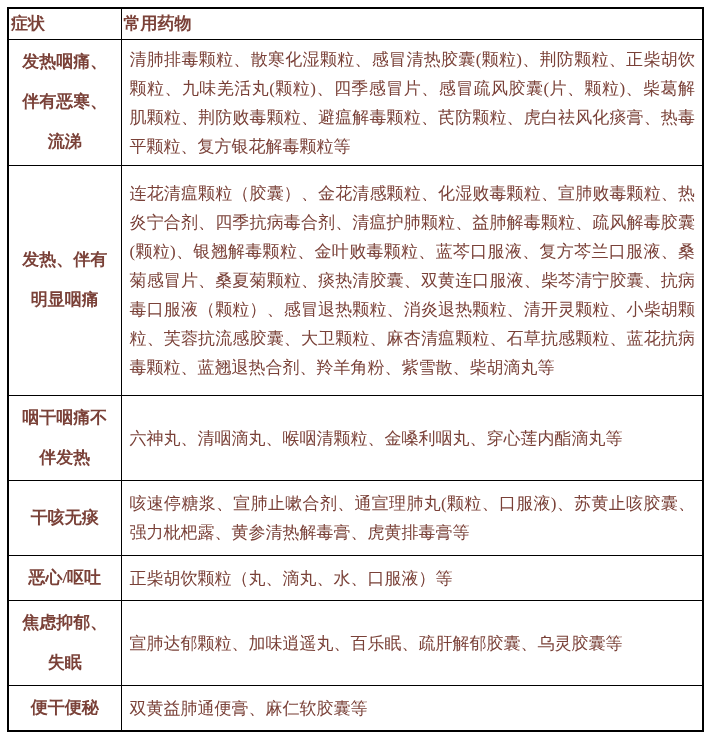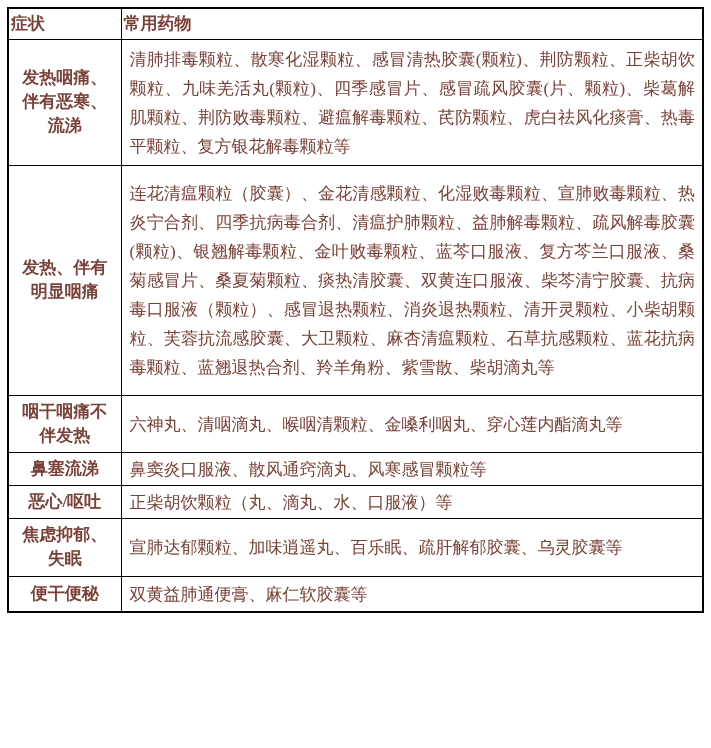--- a/index.html
+++ b/index.html
@@ -34,21 +34,21 @@
     font-size: 17px;
     font-weight: bold;
     text-align: left;
     height: 31px;
     padding: 1px 2px;
   }
   .med-table td.symptom-cell {
     font-size: 17px;
     font-weight: bold;
     text-align: center;
-    line-height: 24px;
+    line-height: 40px;
     padding: 2px 5px;
   }
   .med-table td.meds-cell {
     font-size: 17px;
     font-weight: normal;
     text-align: justify;
     line-height: 29px;
     padding: 2px 7px 1px 8px;
   }
   
@@ -82,23 +82,23 @@
       <td class="meds-cell">清肺排毒颗粒、散寒化湿颗粒、感冒清热胶囊(颗粒)、荆防颗粒、正柴胡饮颗粒、九味羌活丸(颗粒)、四季感冒片、感冒疏风胶囊(片、颗粒)、柴葛解肌颗粒、荆防败毒颗粒、避瘟解毒颗粒、芪防颗粒、虎白祛风化痰膏、热毒平颗粒、复方银花解毒颗粒等</td>
     </tr>
     <tr class="r1">
       <td class="symptom-cell">发热、伴有明显咽痛</td>
       <td class="meds-cell">连花清瘟颗粒（胶囊）、金花清感颗粒、化湿败毒颗粒、宣肺败毒颗粒、热炎宁合剂、四季抗病毒合剂、清瘟护肺颗粒、益肺解毒颗粒、疏风解毒胶囊(颗粒)、银翘解毒颗粒、金叶败毒颗粒、蓝芩口服液、复方芩兰口服液、桑菊感冒片、桑夏菊颗粒、痰热清胶囊、双黄连口服液、柴芩清宁胶囊、抗病毒口服液（颗粒）、感冒退热颗粒、消炎退热颗粒、清开灵颗粒、小柴胡颗粒、芙蓉抗流感胶囊、大卫颗粒、麻杏清瘟颗粒、石草抗感颗粒、蓝花抗病毒颗粒、蓝翘退热合剂、羚羊角粉、紫雪散、柴胡滴丸等</td>
     </tr>
     <tr class="r2">
       <td class="symptom-cell">咽干咽痛不伴发热</td>
       <td class="meds-cell">六神丸、清咽滴丸、喉咽清颗粒、金嗓利咽丸、穿心莲内酯滴丸等</td>
     </tr>
-    <tr class="r5">
-      <td class="symptom-cell">鼻塞流涕</td>
-      <td class="meds-cell">鼻窦炎口服液、散风通窍滴丸、风寒感冒颗粒等</td>
+    <tr class="r4">
+      <td class="symptom-cell">干咳无痰</td>
+      <td class="meds-cell">咳速停糖浆、宣肺止嗽合剂、通宣理肺丸(颗粒、口服液)、苏黄止咳胶囊、强力枇杷露、黄参清热解毒膏、虎黄排毒膏等</td>
     </tr>
     <tr class="r6">
       <td class="symptom-cell">恶心/呕吐</td>
       <td class="meds-cell">正柴胡饮颗粒（丸、滴丸、水、口服液）等</td>
     </tr>
     <tr class="r7">
       <td class="symptom-cell">焦虑抑郁、失眠</td>
       <td class="meds-cell">宣肺达郁颗粒、加味逍遥丸、百乐眠、疏肝解郁胶囊、乌灵胶囊等</td>
     </tr>
     <tr class="r8">

